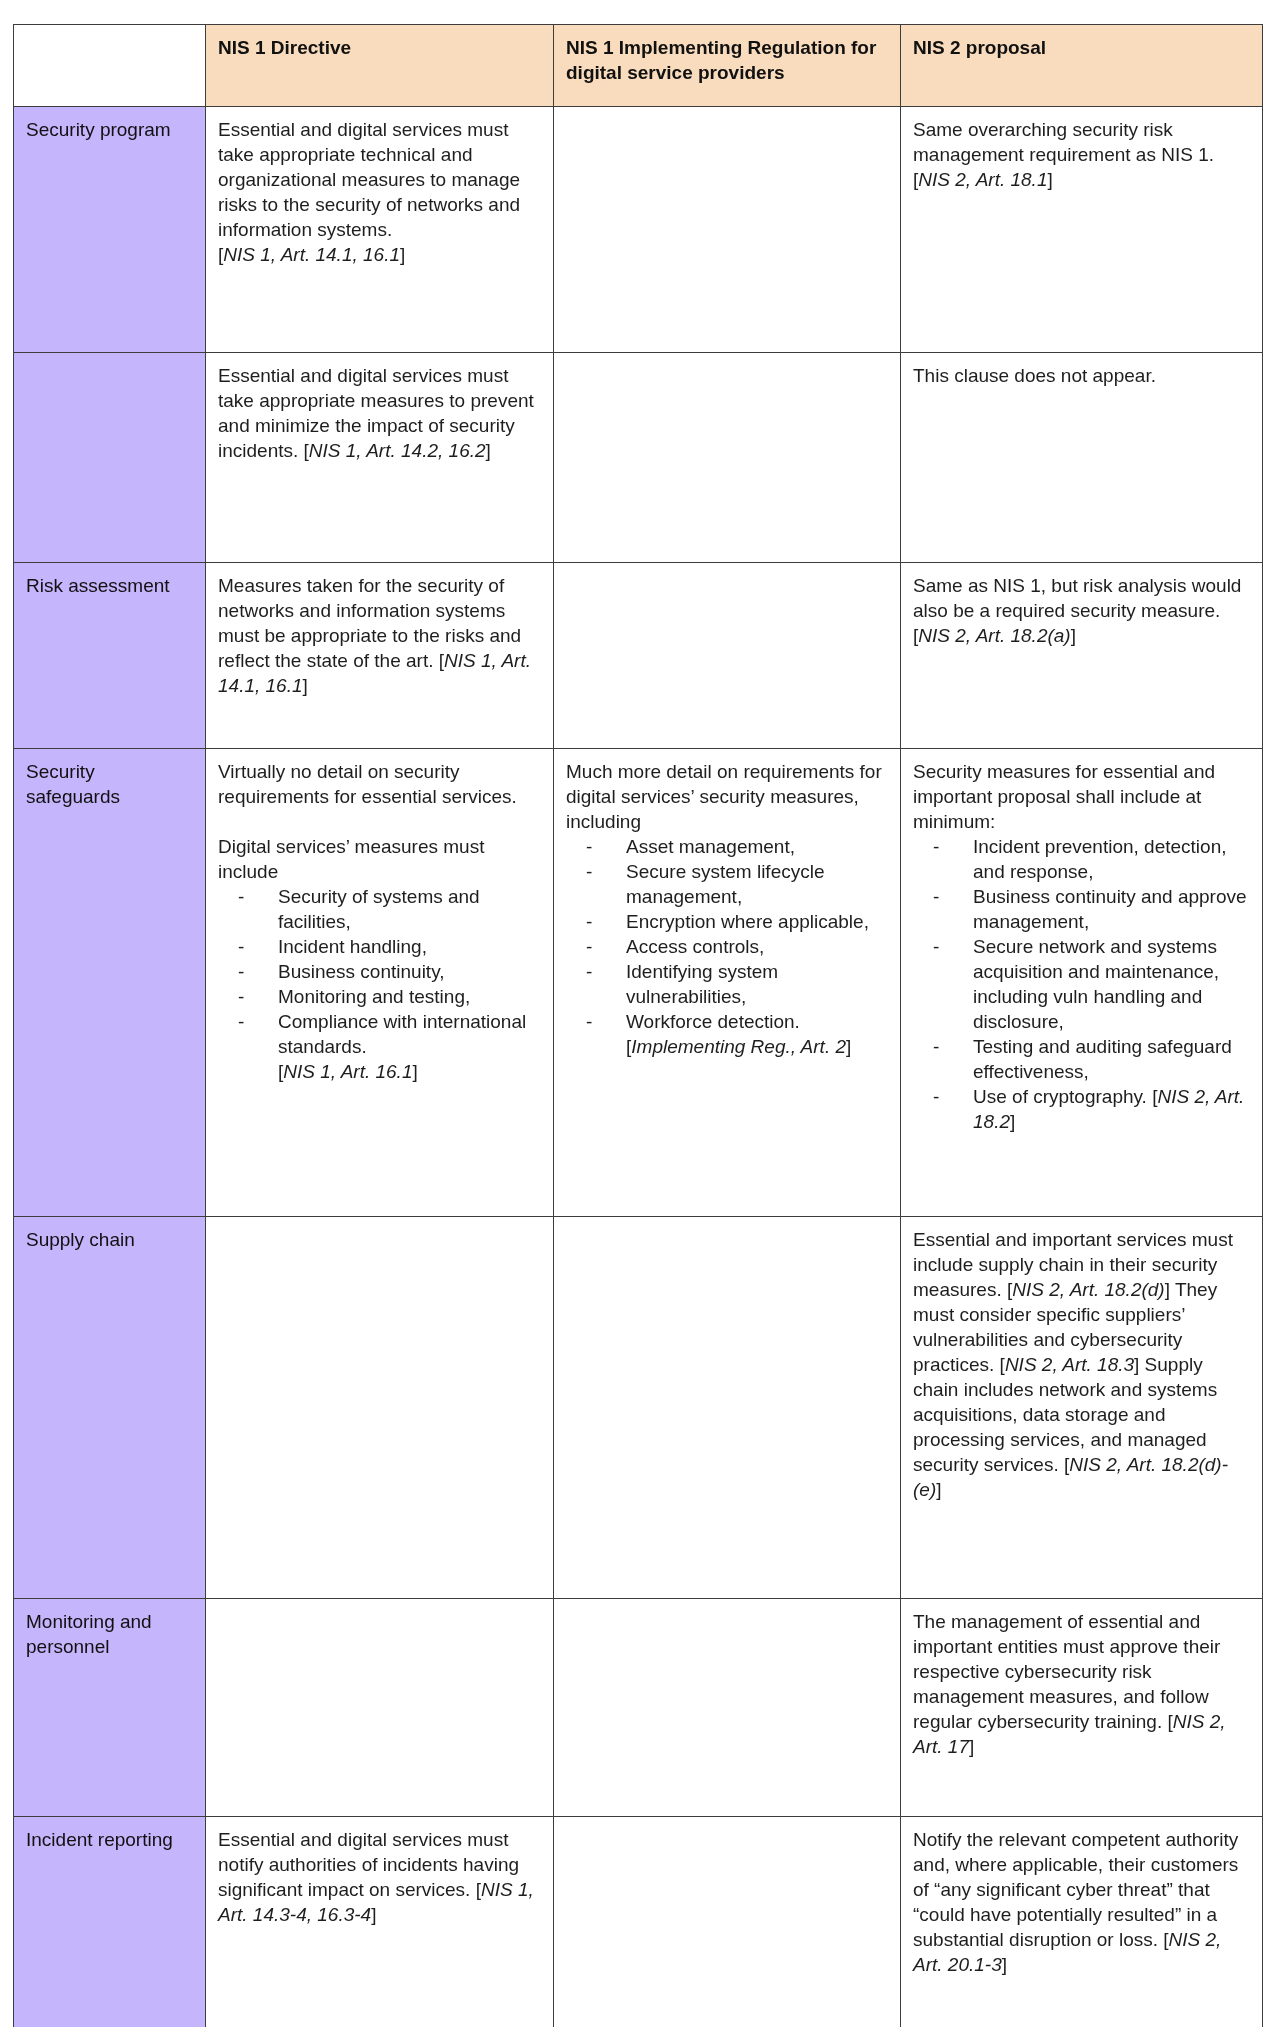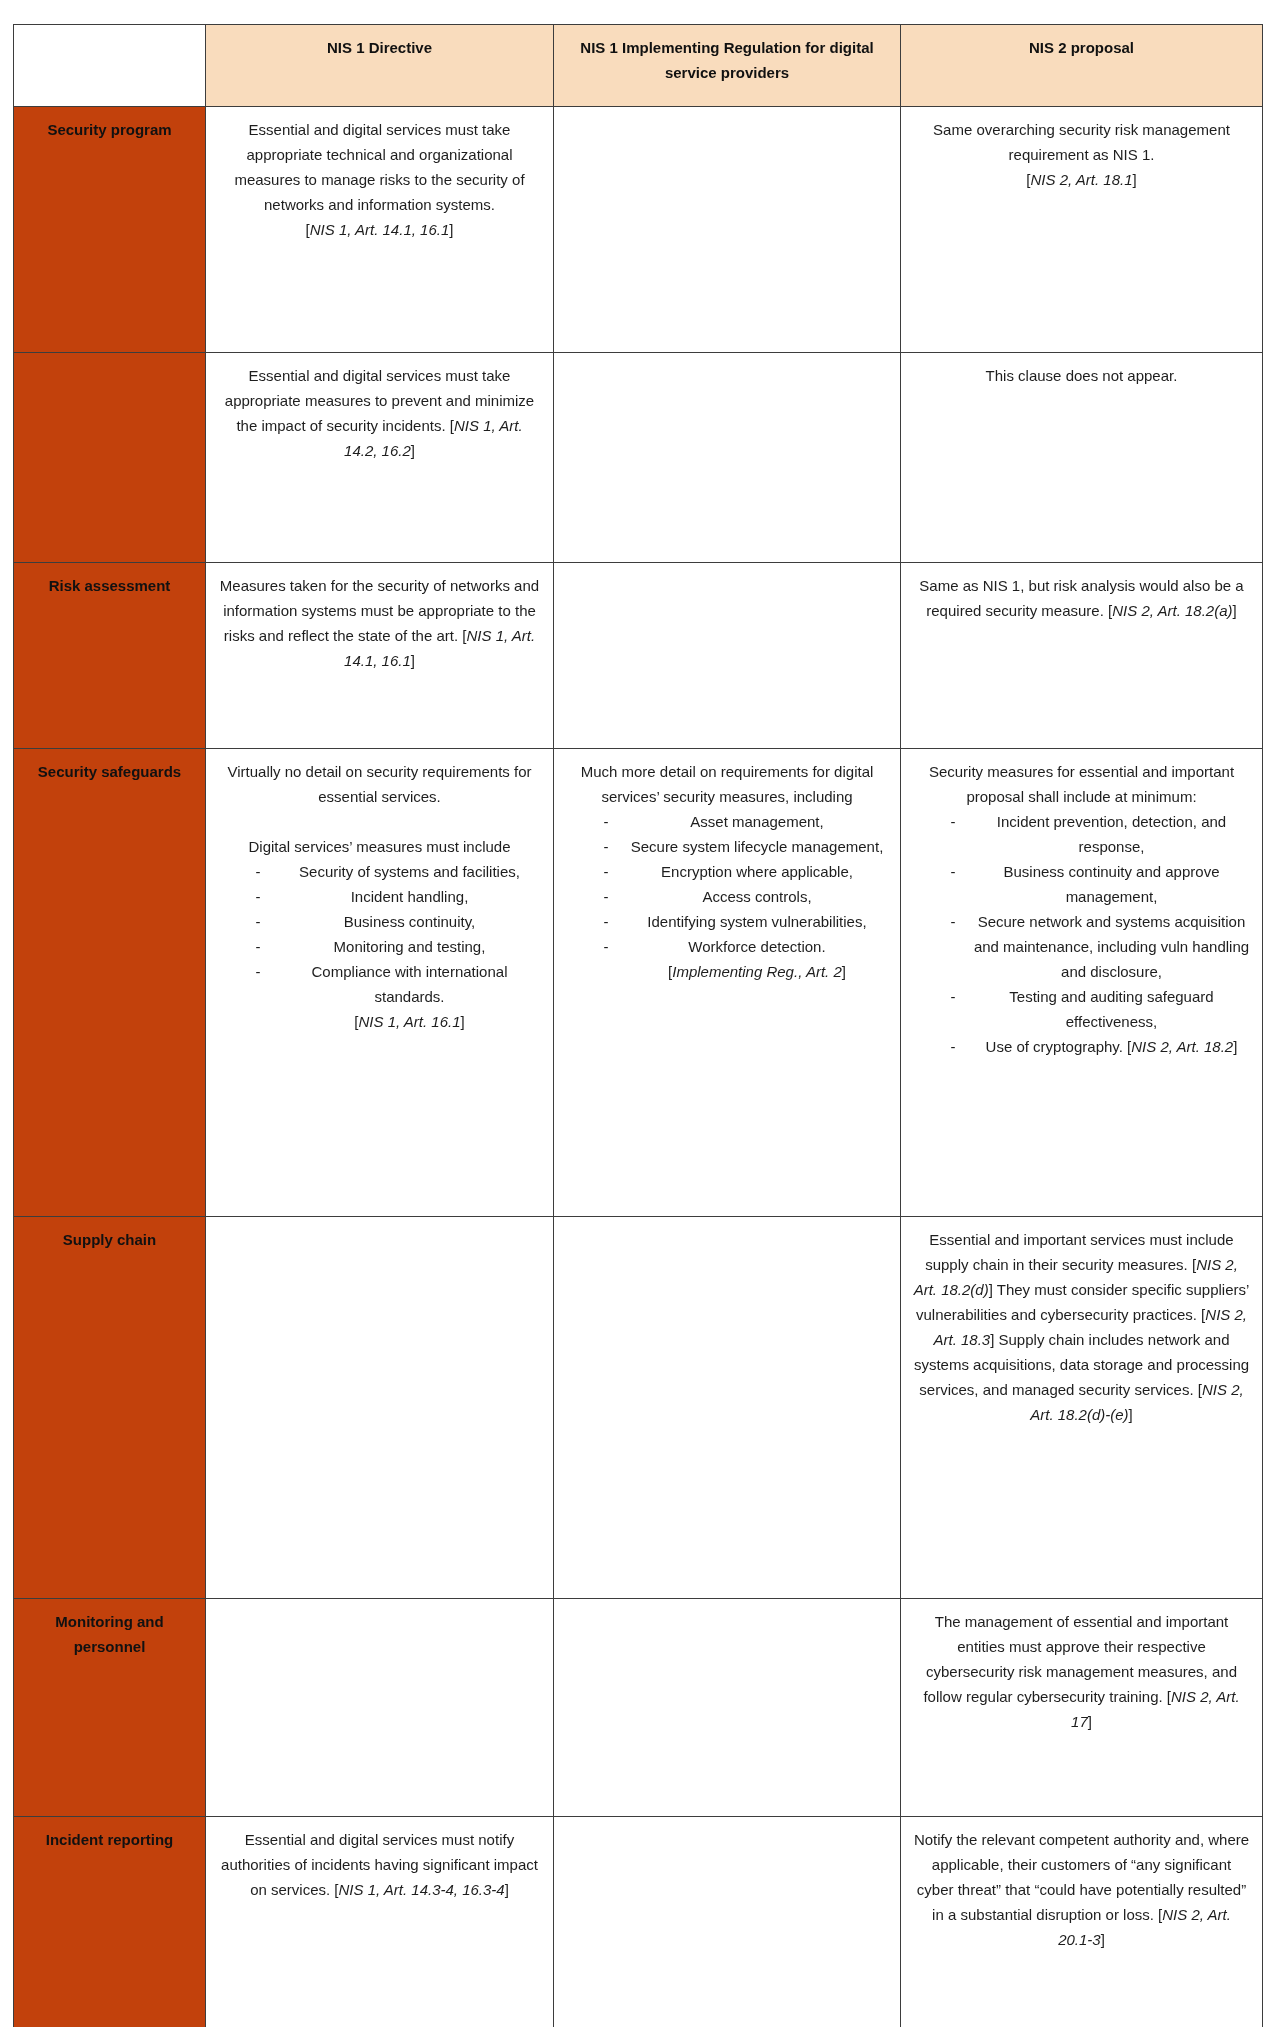--- a/index.html
+++ b/index.html
@@ -5,26 +5,26 @@
   html,body{margin:0;padding:0;}
   body{
     width:1275px;height:2027px;background:#ffffff;
     font-family:"Liberation Sans","DejaVu Sans",sans-serif;
     color:#1e1e1e;position:relative;
   }
   .table-wrap{position:absolute;left:13px;top:24px;}
   table{border-collapse:collapse;table-layout:fixed;width:1249px;}
   col.c0{width:192px;} col.c1{width:348px;} col.c2{width:347px;} col.c3{width:362px;}
   th,td{
-    border:1.5px solid #3d3d3d;vertical-align:top;text-align:center;
-    padding:10px 12px;font-size:15px;line-height:25px;font-weight:400;margin-left:47px;
+    border:1.5px solid #3d3d3d;vertical-align:top;text-align:left;
+    padding:10px 12px;font-size:19px;line-height:25px;font-weight:400;margin-left:47px;
   }
   thead th{background:#f9dcbd;font-weight:700;color:#111;}
   thead th.corner{background:#ffffff;}
-  tbody th.row-label{background:#c2410c;font-weight:700;color:#111;}
+  tbody th.row-label{background:#c4b5fd;font-weight:400;color:#111;}
   thead tr{height:82px;}
   tbody tr:nth-child(1){height:246px;}
   tbody tr:nth-child(2){height:210px;}
   tbody tr:nth-child(3){height:186px;}
   tbody tr:nth-child(4){height:468px;}
   tbody tr:nth-child(5){height:382px;}
   tbody tr:nth-child(6){height:218px;}
   tbody tr:nth-child(7){height:216px;}
   .it{font-style:italic;}
   .spacer{height:25px;}

